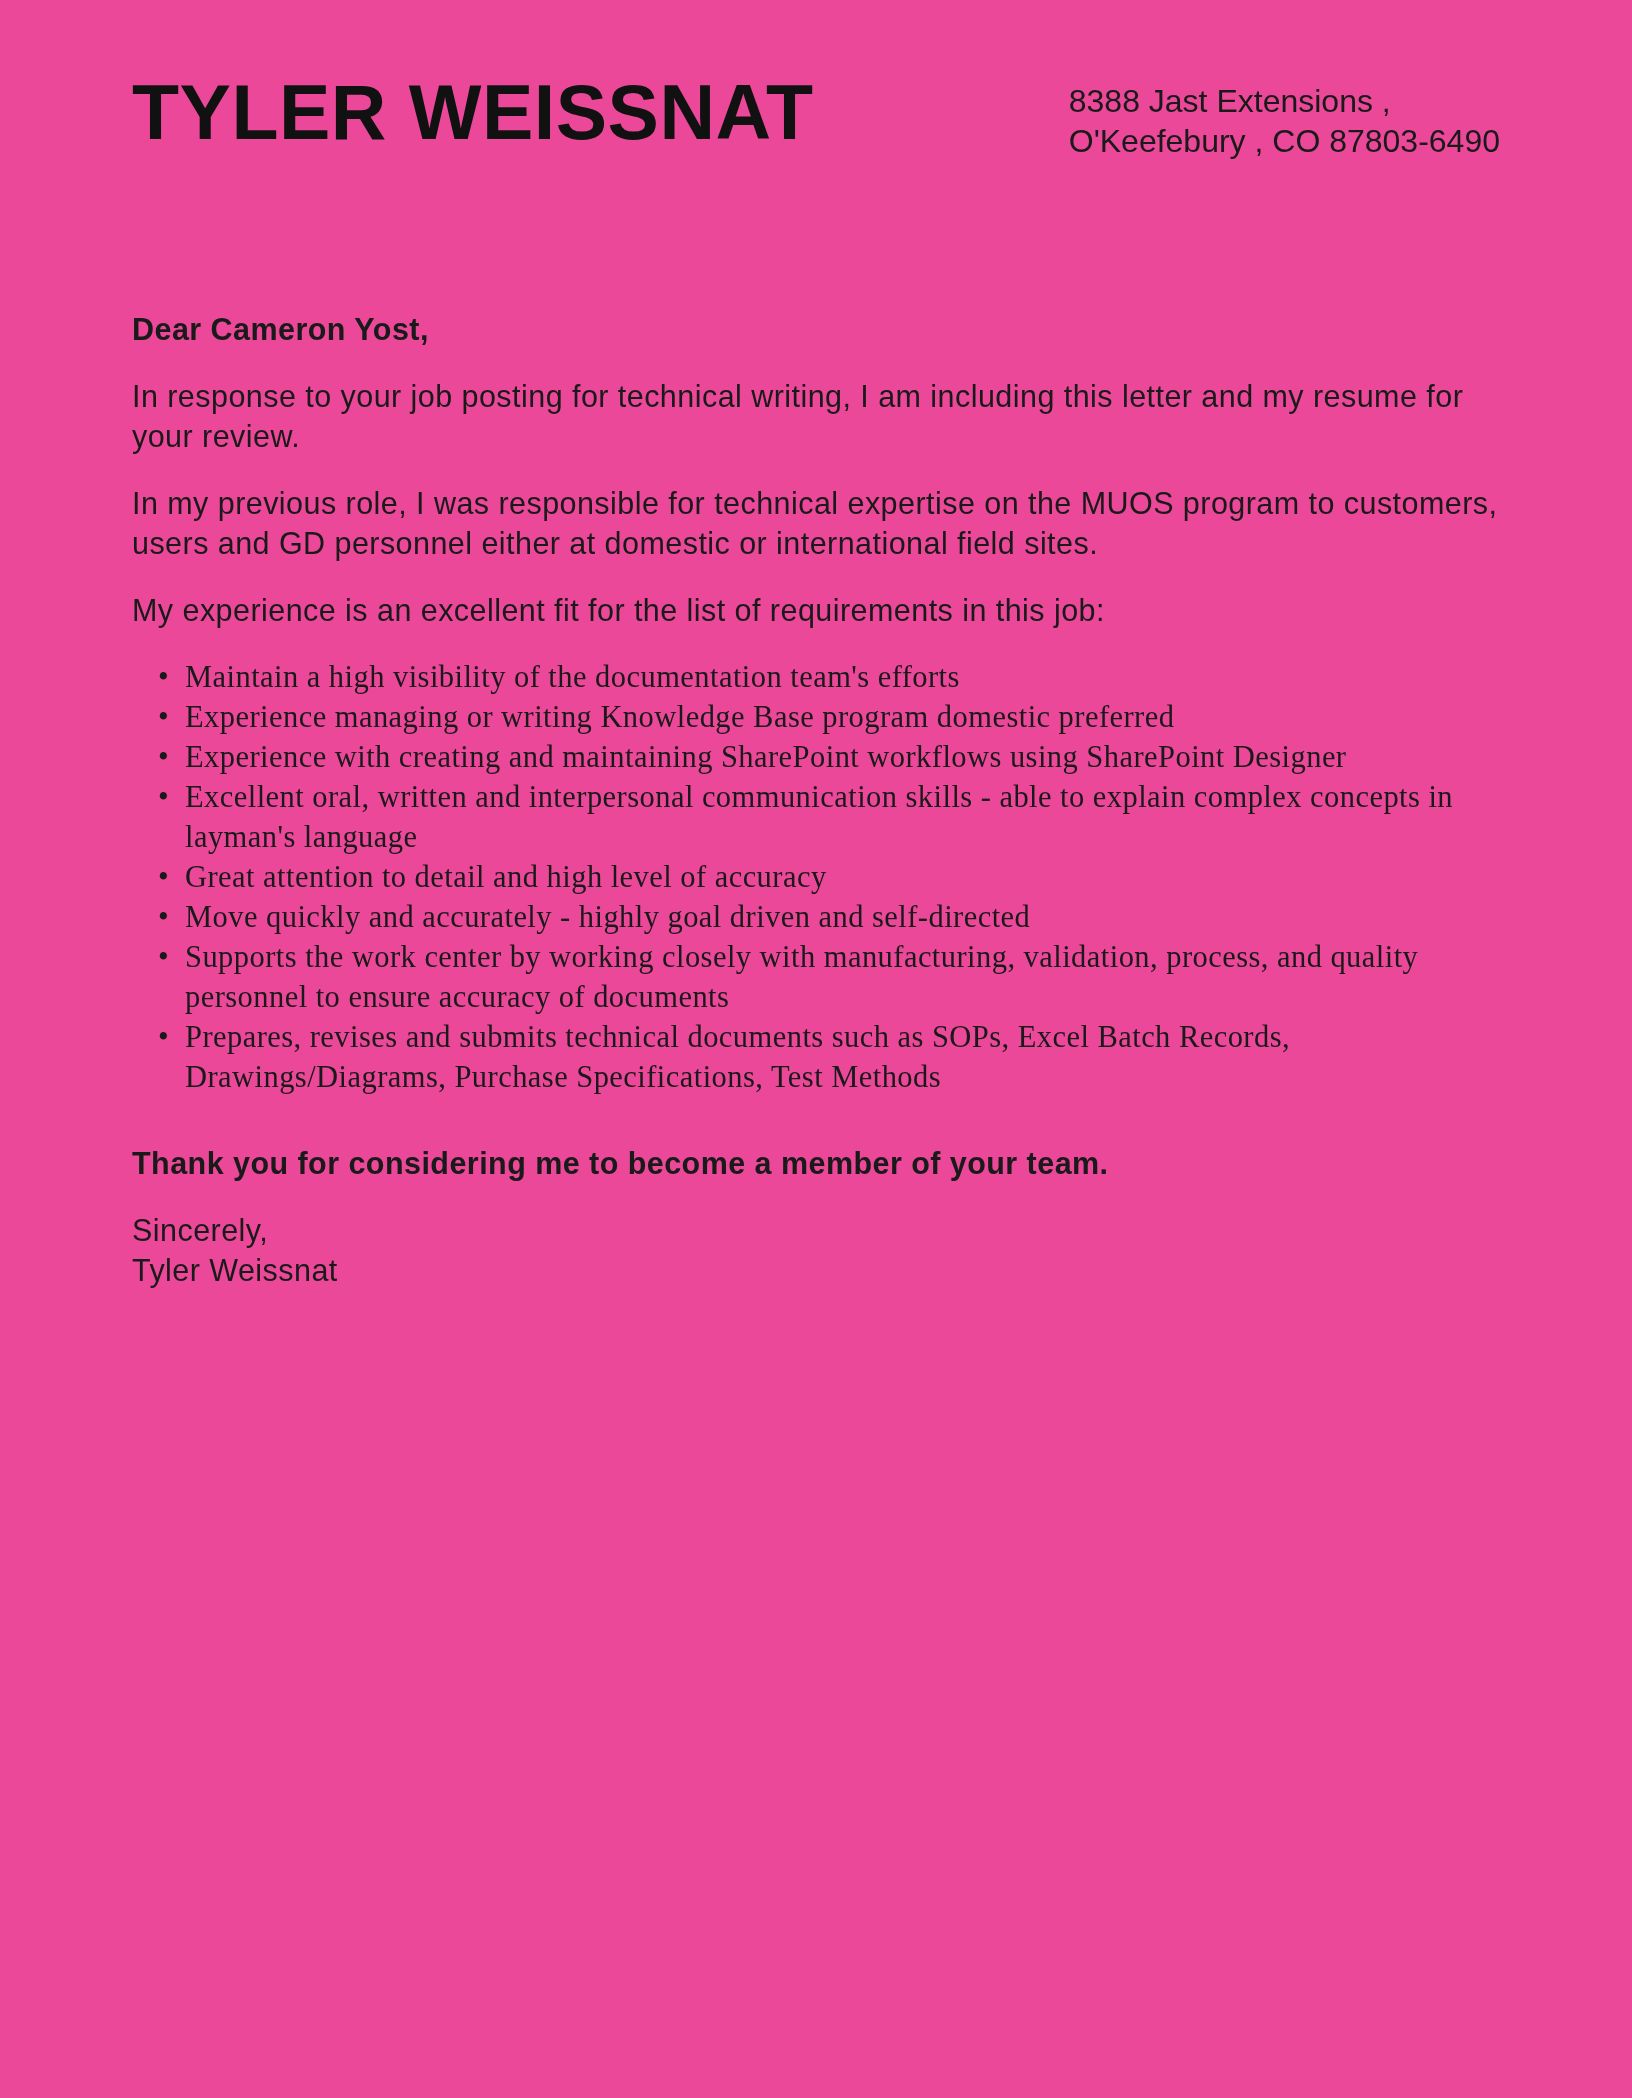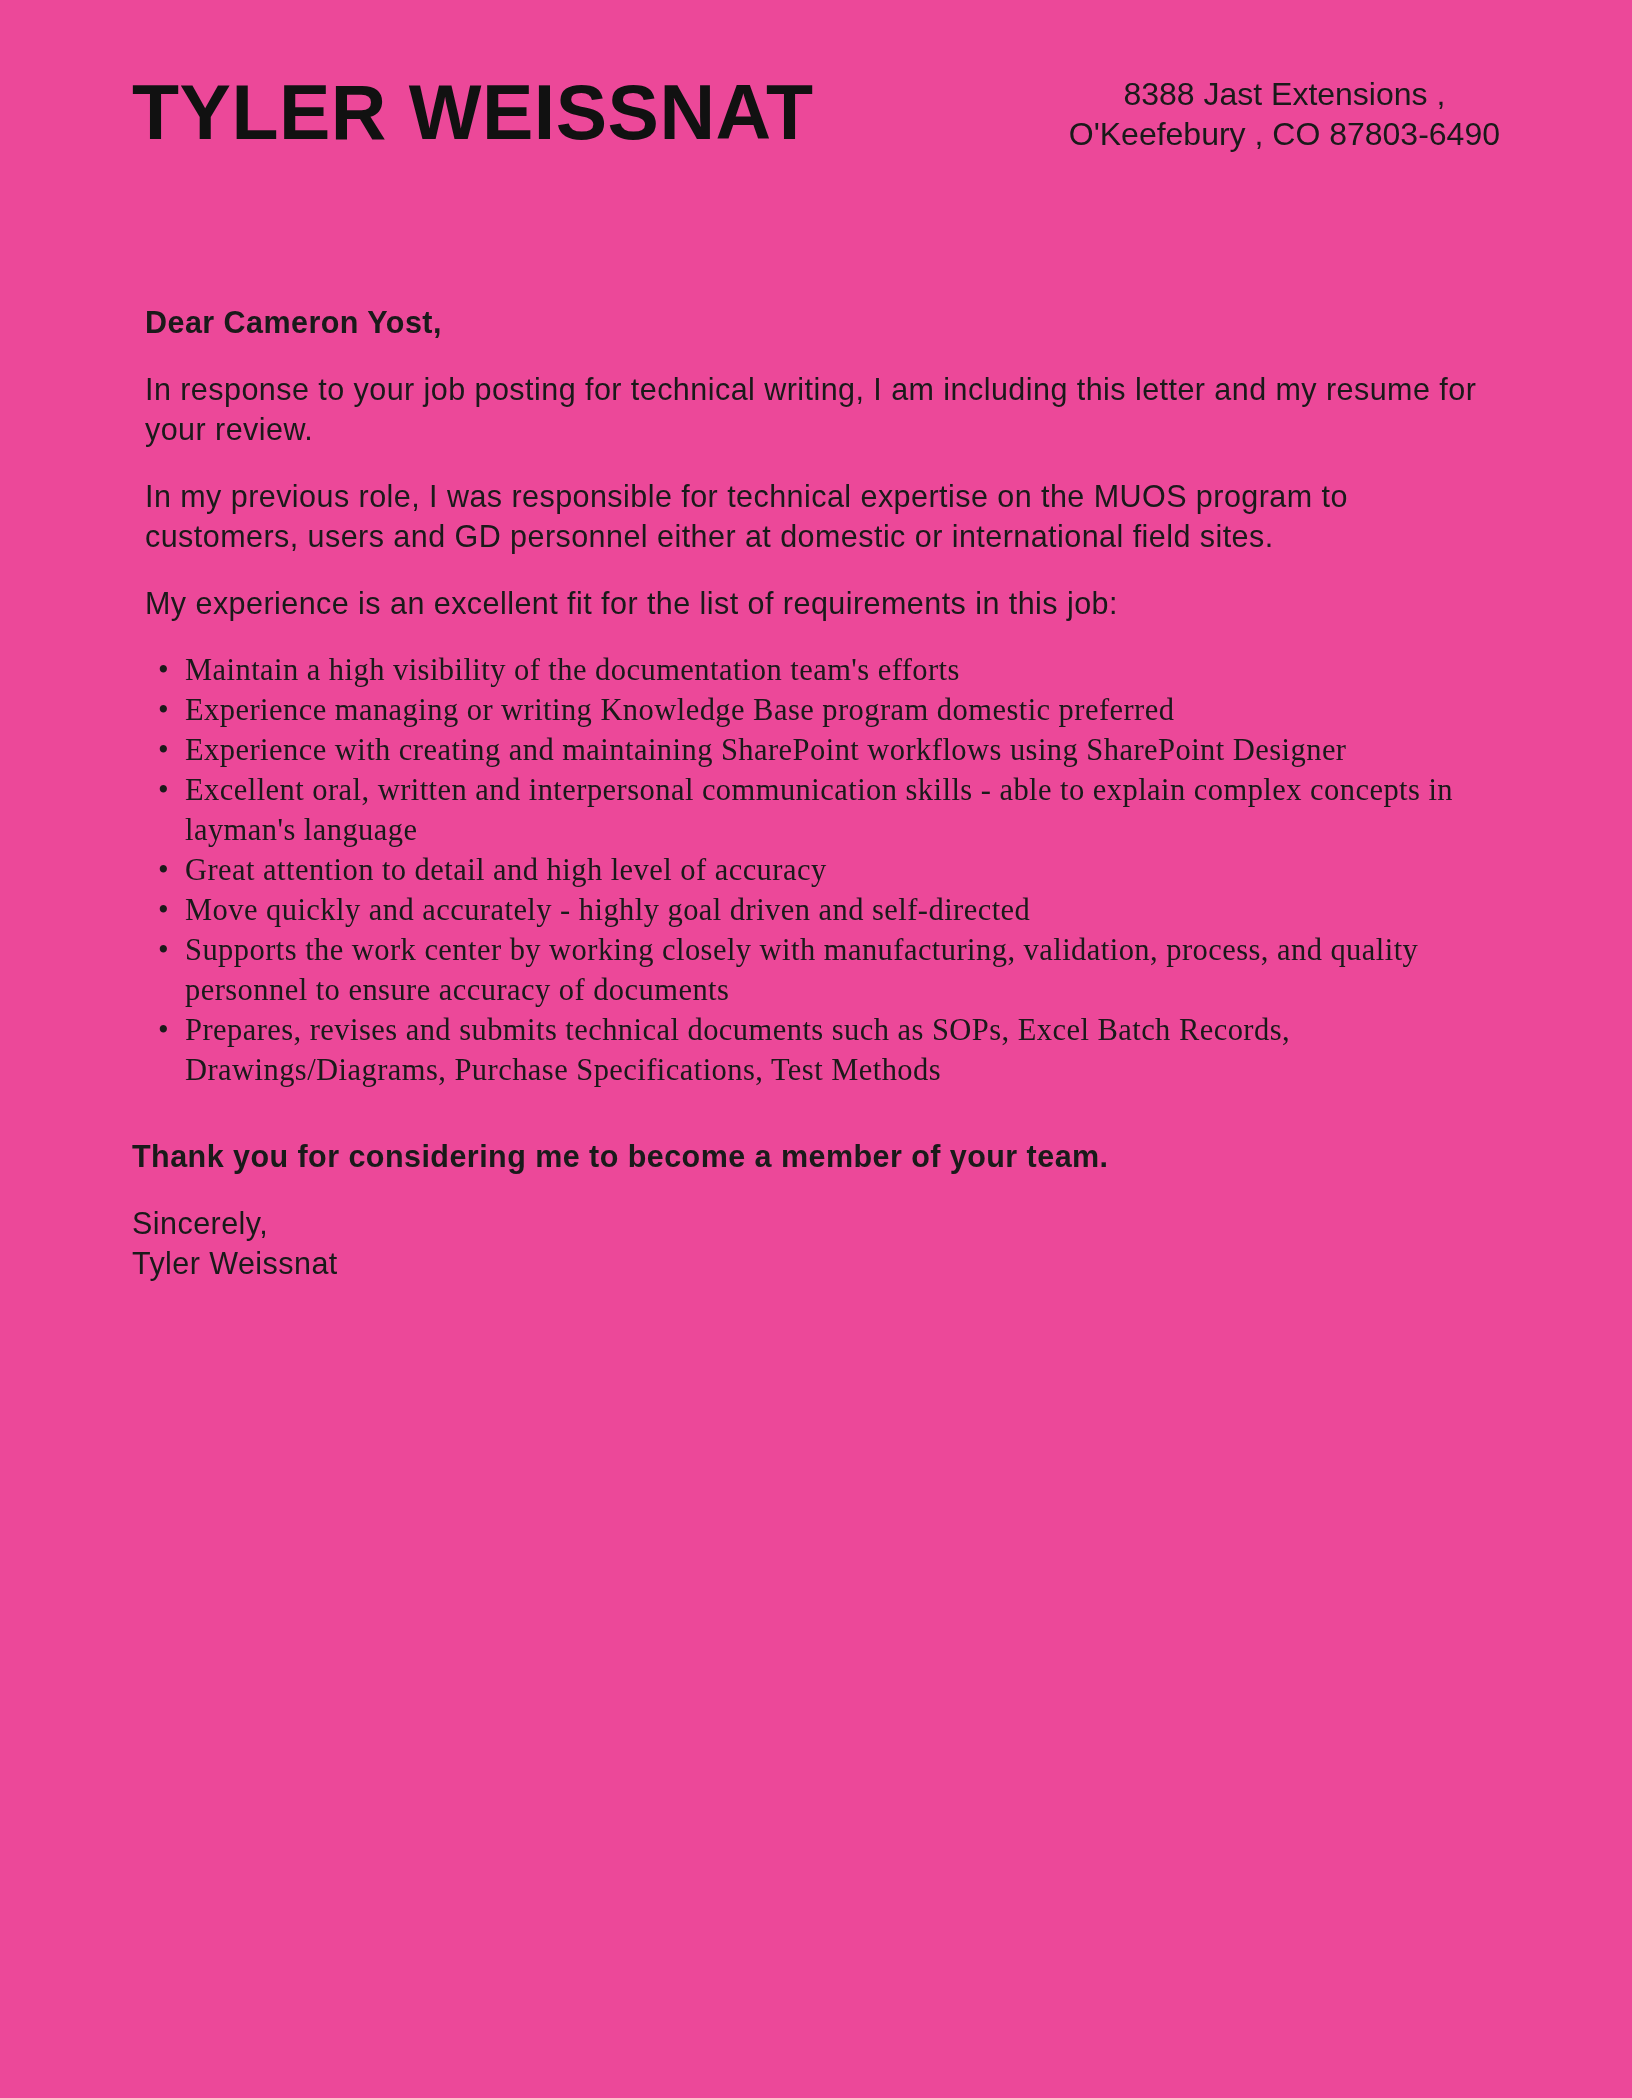--- a/index.html
+++ b/index.html
@@ -25,40 +25,41 @@
   }
   .sender-name {
     font-size: 77px;
     line-height: 1;
     font-weight: 700;
     letter-spacing: 0.5px;
     color: #111111;
     white-space: nowrap;
   }
   .address-block {
+    margin-top: 7px;
     font-size: 32px;
     line-height: 40px;
     font-weight: 400;
     color: #1a1a1a;
-    text-align: center;
+    text-align: left;
     white-space: nowrap;
   }
   .letter-body {
     margin-top: 148px;
     font-size: 30.5px;
     line-height: 40px;
     letter-spacing: 0.45px;
     color: #1a1a1a;
   }
   .greeting {
     font-weight: 700;
     margin: 0 0 27px 0;
   }
   .paragraph {
-    margin: 27px 13px;
+    margin: 27px 0;
   }
   .requirements-list {
     list-style: none;
     margin: 27px 0 8px 0;
     padding: 0;
     font-family: Liberation Serif, serif;
   }
   .requirements-list li {
     position: relative;
     padding-left: 53px;

